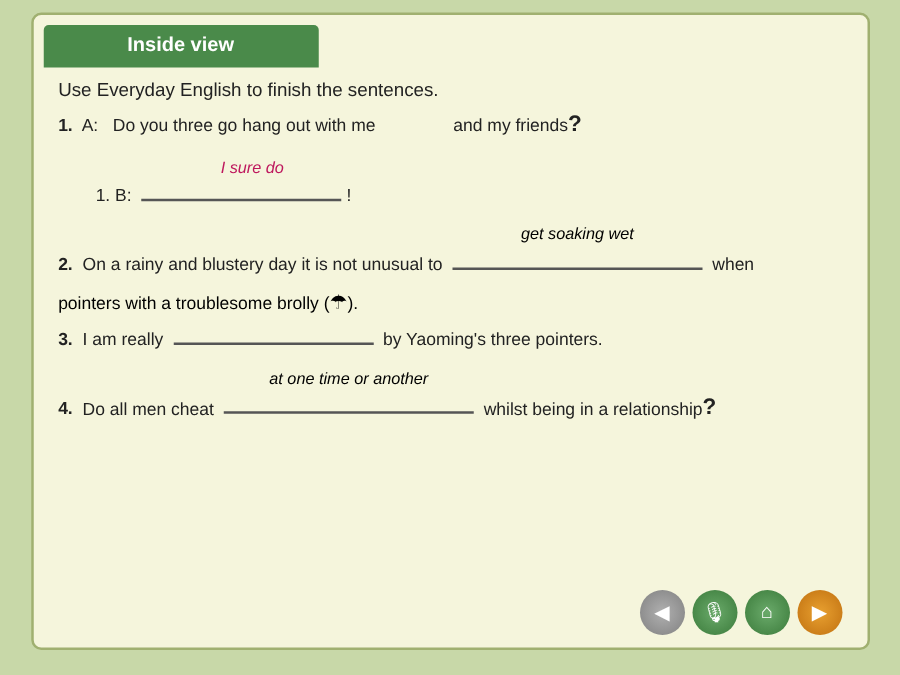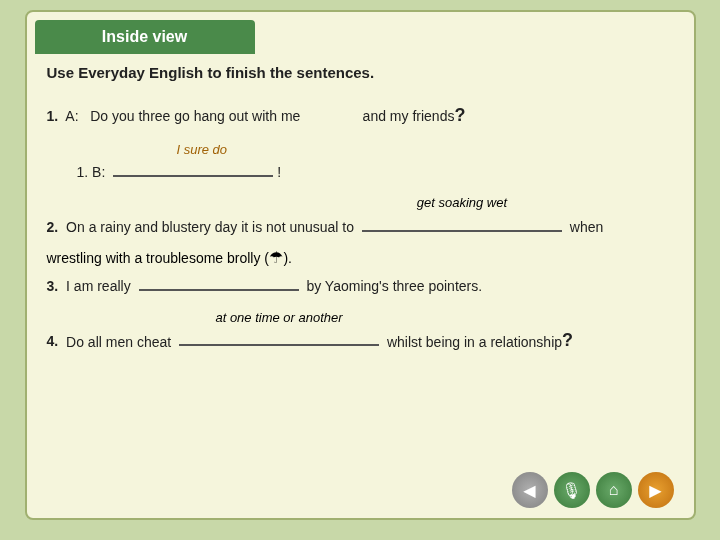--- a/index.html
+++ b/index.html
@@ -31,23 +31,23 @@
       display: inline-block;
       margin: 8px 0 0 8px;
       min-width: 220px;
       text-align: center;
     }
     .content-area {
       padding: 10px 20px 10px 20px;
     }
     .instruction {
       font-size: 15px;
-      font-weight: bold;
+      font-weight: normal;
       color: #222;
-      margin-bottom: 20px;
+      margin-bottom: 4px;
       font-family: 'Arial Black', Arial, sans-serif;
     }
     .exercise-item {
       margin-bottom: 10px;
       line-height: 1.6;
       font-size: 14px;
       color: #222;
       position: relative;
     }
     .item-number {
@@ -67,21 +67,21 @@
       min-width: 160px;
     }
     .sub-item {
       margin-left: 30px;
       margin-top: 4px;
     }
     .answer-sure-do {
       position: relative;
       display: block;
       margin-left: 100px;
-      color: #a16207;
+      color: #be185d;
       font-size: 13px;
       font-style: italic;
     }
     .answer-inline {
       color: #000000;
       font-size: 13px;
       font-style: italic;
       display: block;
       text-align: center;
       margin-bottom: 2px;
@@ -163,21 +163,21 @@
       <div class="exercise-item">
         <span class="item-number">2.</span>
         <span>On a rainy and blustery day it is not unusual to</span>
         <span style="display:inline-block; position:relative;">
           <span class="answer-inline">get soaking wet</span>
           <span class="blank blank-long"></span>
         </span>
         <span> when</span>
       </div>
       <div style="margin-left: 0px; font-size:14px;">
-        <span>wrestling with a troublesome brolly (</span><span class="umbrella-icon">☂</span><span>).</span>
+        <span>pointers with a troublesome brolly (</span><span class="umbrella-icon">☂</span><span>).</span>
       </div>
     </div>
 
     <div class="exercise-block">
       <div class="exercise-item">
         <span class="item-number">3.</span>
         <span>I am really</span>
         <span style="display:inline-block; position:relative;">
           <span class="blank blank-medium"></span>
         </span>

